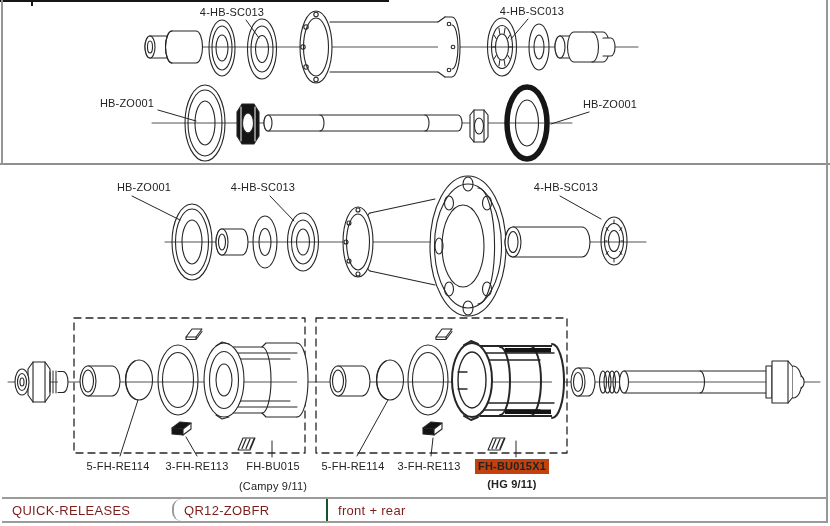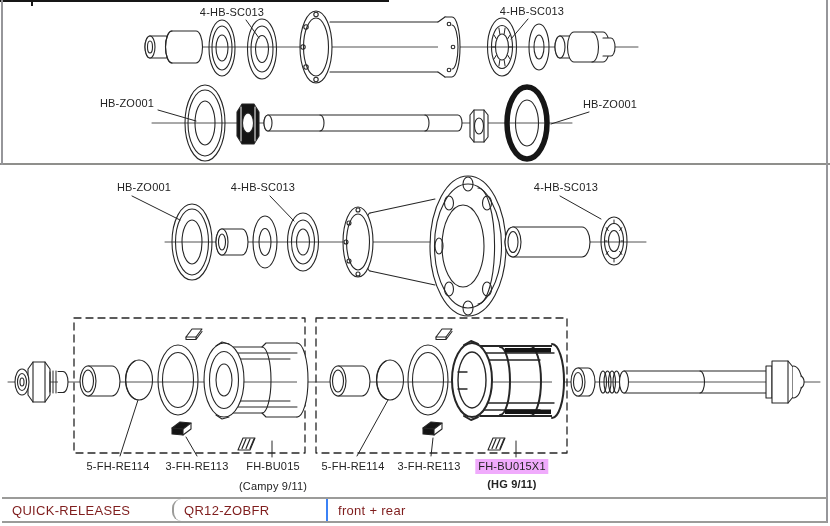--- a/index.html
+++ b/index.html
@@ -10,21 +10,21 @@
   .hl{padding:0 3px;}
   .edge{position:absolute;background:#96969a;}
   .topline{position:absolute;background:#161616;}
   .divider{position:absolute;left:0;top:163px;width:830px;height:2px;background:#8f8f8c;}
   .tbl{position:absolute;left:2px;top:497px;width:825px;height:22px;display:flex;
        border-top:2px solid #9b9b99;border-bottom:2px solid #9b9b99;}
   .tbl .cell{display:flex;align-items:center;padding-left:10px;font-size:13px;color:#7f1d1d;
        letter-spacing:.3px;}
   .tbl .c1{width:160px;}
   .tbl .c2{width:142px;border-left:2px solid #9b9b99;border-radius:9px;}
-  .tbl .c3{flex:1;border-left:2px solid #3b82f6;}
+  .tbl .c3{flex:1;border-left:2px solid #14532d;}
   svg{position:absolute;left:0;top:0;}
   svg *{vector-effect:non-scaling-stroke;}
 </style>
 </head>
 <body>
 
 <div class="page">
 
   <svg width="830" height="497" viewBox="0 0 830 497">
     <g stroke="#262626" stroke-width="1.1" fill="none" stroke-linecap="round" stroke-linejoin="round">
@@ -345,21 +345,21 @@
   <div class="lbl" style="left:144px;top:180px;">HB-ZO001</div>
   <div class="lbl" style="left:263px;top:180px;">4-HB-SC013</div>
   <div class="lbl" style="left:566px;top:180px;">4-HB-SC013</div>
 
   <div class="lbl" style="left:118px;top:459px;">5-FH-RE114</div>
   <div class="lbl" style="left:197px;top:459px;">3-FH-RE113</div>
   <div class="lbl" style="left:273px;top:459px;">FH-BU015</div>
   <div class="lbl" style="left:273px;top:479px;">(Campy 9/11)</div>
   <div class="lbl" style="left:353px;top:459px;">5-FH-RE114</div>
   <div class="lbl" style="left:429px;top:459px;">3-FH-RE113</div>
-  <div class="lbl hl" style="left: 512px; top: 459px; background: #f0abfc;">FH-BU015X1</div>
+  <div class="lbl hl" style="left: 512px; top: 459px; background: #c2410c; font-weight: bold;">FH-BU015X1</div>
   <div class="lbl" style="left:512px;top:477px;font-weight:bold;">(HG 9/11)</div>
 
   <div class="topline" style="left:0;top:0;width:389px;height:2px;"></div>
   <div class="topline" style="left:31px;top:0;width:2px;height:6px;"></div>
   <div class="divider"></div>
   <div class="edge" style="left:1px;top:0;width:2px;height:165px;"></div>
   <div class="edge" style="left:826px;top:0;width:2px;height:523px;"></div>
 
   <div class="tbl">
     <div class="cell c1">QUICK-RELEASES</div>

